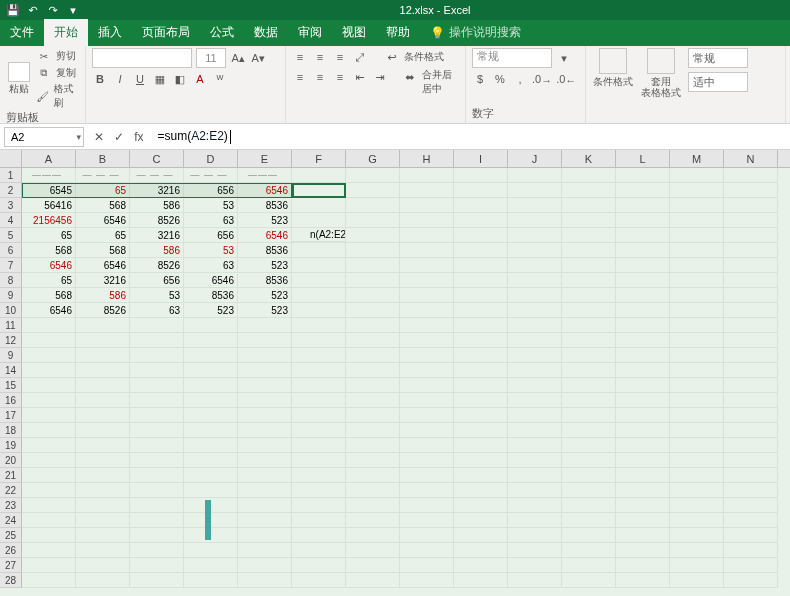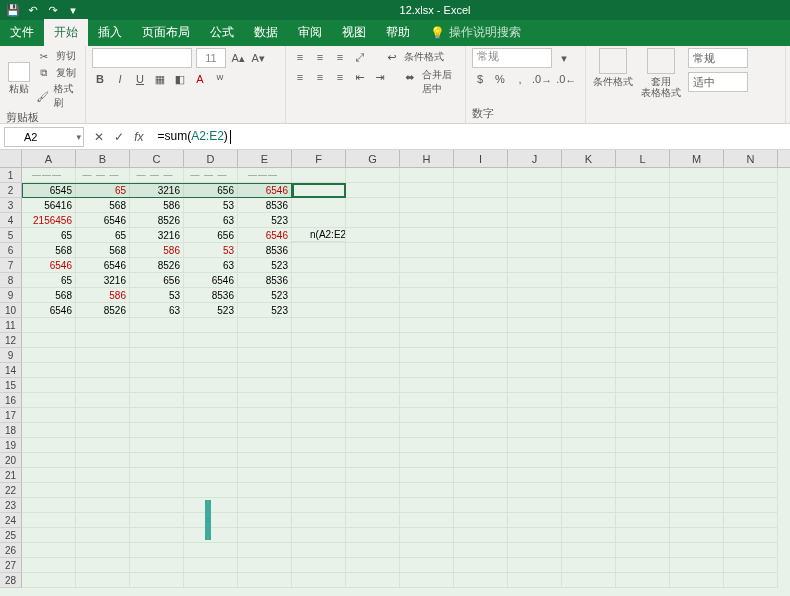--- a/index.html
+++ b/index.html
@@ -28,27 +28,27 @@
 .size-box{border:1px solid #c8c6c4;background:#fff;height:20px;width:30px;font-size:11px;padding:0 4px;text-align:center;color:#888;}
 .nfmt-box{border:1px solid #c8c6c4;background:#fff;height:20px;width:80px;font-size:11px;padding:0 4px;color:#888;}
 .btnrow{display:flex;gap:4px;margin-top:2px;}
 .sbtn{min-width:16px;height:18px;display:inline-flex;align-items:center;justify-content:center;font-size:11px;color:#595959;}
 .styles-col{display:flex;flex-direction:column;align-items:center;width:42px;font-size:10px;text-align:center;line-height:11px;}
 .styles-col .sic{width:28px;height:26px;border:1px solid #c8c6c4;margin-bottom:2px;}
 .normal-box{border:1px solid #c8c6c4;background:#fff;width:60px;height:20px;font-size:11px;display:flex;align-items:center;padding:0 4px;color:#595959;}
 
 
 .fx-bar{height:26px;background:#fff;border-bottom:1px solid #d4d4d4;display:flex;align-items:center;}
-.name-box{width:80px;height:20px;border:1px solid #c8c6c4;margin-left:4px;display:flex;align-items:center;padding:0 19px;font-size:11px;position:relative;}
+.name-box{width:80px;height:20px;border:1px solid #c8c6c4;margin-left:4px;display:flex;align-items:center;padding:0 6px;font-size:11px;position:relative;}
 .name-box .dd{position:absolute;right:2px;font-size:9px;color:#666;}
 .fx-ctrls{display:flex;align-items:center;gap:10px;padding:0 10px;}
 .fx-ctrls span{color:#595959;font-size:12px;}
 .fx-input{flex:1;font-size:12px;padding:0 4px;font-family:Consolas,monospace;}
 .fx-input .fn{color:#000;}
-.fx-input .rng{color:#0f766e;}
+.fx-input .rng{color:#0f172a;}
 .cursor{display:inline-block;width:1px;height:14px;background:#000;vertical-align:middle;margin-left:2px;}
 
 
 .grid-wrap{position:relative;background:#e8f2e8;height:452px;}
 .colhdrs{display:flex;height:18px;background:#e6e6e6;border-bottom:1px solid #bdbdbd;}
 .corner{width:22px;border-right:1px solid #bdbdbd;background:#e6e6e6;}
 .ch{width:54px;border-right:1px solid #bdbdbd;text-align:center;font-size:11px;color:#444;line-height:18px;}
 .rows{display:flex;}
 .rowhdrs{width:22px;}
 .rh{height:15px;border-bottom:1px solid #d0d0d0;border-right:1px solid #bdbdbd;background:#e6e6e6;text-align:center;font-size:10px;color:#444;line-height:15px;}
@@ -193,21 +193,21 @@
 </div>
 
 <div class="fx-bar">
   <div class="name-box">
       <span>A2</span>
       <span class="dd">▾</span>
     </div>
   <div class="fx-ctrls">
     <span>✕</span>
     <span>✓</span>
-    <span style="font-style:italic">fx</span>
+    <span style="">fx</span>
   </div>
   <div class="fx-input"><span class="fn">=sum(</span><span class="rng">A2:E2</span><span class="fn">)</span><span class="cursor"></span></div>
 </div>
 
 <div class="grid-wrap">
   <div class="colhdrs">
     <div class="corner"></div>
     <div class="ch">A</div>
       <div class="ch">B</div>
       <div class="ch">C</div>

